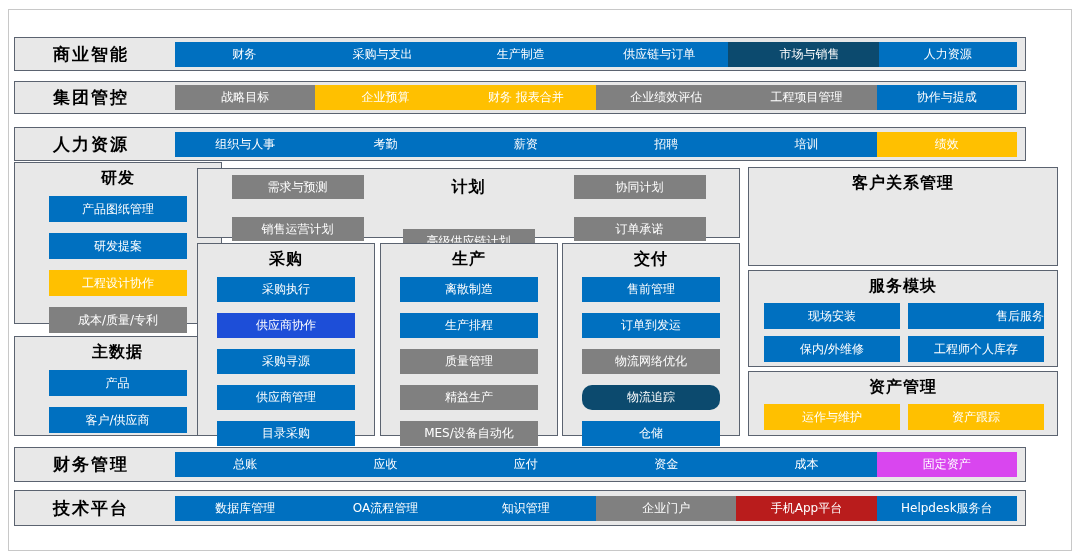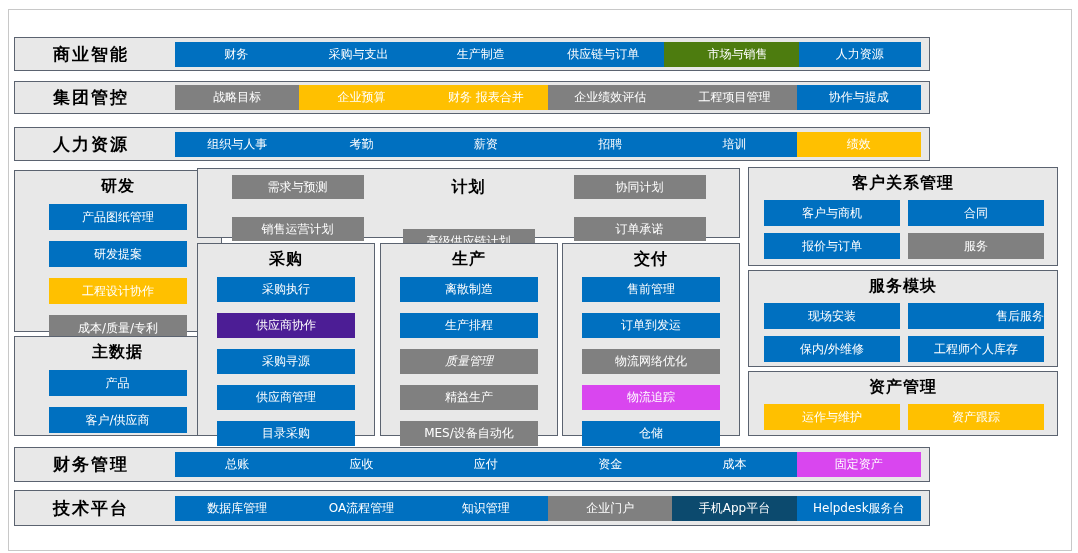--- a/index.html
+++ b/index.html
@@ -7,21 +7,21 @@
     width:1078px; height:553px; position:relative; background:#ffffff;
     font-family:"DejaVu Sans","Liberation Sans",sans-serif;
     overflow:hidden;
   }
   .frame {
     position:absolute; left:8px; top:9px; width:1064px; height:542px;
     border:1px solid var(--frame_border,#c8c8c8); box-sizing:border-box;
     pointer-events:none;
   }
   .band {
-    position:absolute; left:14px; width:916px;
+    position:absolute; left:14px; width:1012px;
     background:var(--panel_bg,#E8E8E8);
     border:1px solid var(--panel_border,#5b6370);
     box-sizing:border-box; display:flex; align-items:center;
   }
   #band-bi      { top:37px;  height:34px; }
   #band-group   { top:81px;  height:33px; }
   #band-hr      { top:127px; height:34px; }
   #band-finance { top:447px; height:35px; }
   #band-tech    { top:490px; height:36px; }
   .band-title {
@@ -41,21 +41,21 @@
     position:absolute; background:var(--panel_bg,#E8E8E8);
     border:1px solid var(--panel_border,#5b6370); box-sizing:border-box;
   }
   .panel-title {
     text-align:center; font-weight:bold; font-size:16px;
     color:var(--title_text,#000); padding-top:5px; letter-spacing:1px;
   }
   .stack { display:flex; flex-direction:column; align-items:center; gap:11px; margin-top:7px; }
   .stack .btn { width:138px; height:26px; line-height:26px; }
 
-  #panel-rnd    { left:14px;  top:170px; width:208px; height:162px; }
+  #panel-rnd    { left:14px;  top:162px; width:208px; height:162px; }
   #panel-master { left:14px;  top:336px; width:192px; height:100px;padding-left:15px; }
 
   #panel-plan   { left:197px; top:168px; width:543px; height:70px; }
   .plan-grid {
     display:grid; grid-template-columns:repeat(3,1fr);
     row-gap:6px; padding:6px 14px 0; justify-items:center; align-items:center;
   }
   .plan-grid .btn { width:132px; height:24px; line-height:24px; }
   .plan-grid .panel-title { padding-top:0; }
 
@@ -80,21 +80,21 @@
 
 <div class="frame"></div>
 
 <div class="band" id="band-bi">
   <div class="band-title">商业智能</div>
   <div class="band-buttons">
     <div class="btn" style="background: rgb(0, 112, 192);">财务</div>
     <div class="btn" style="background: rgb(0, 112, 192);">采购与支出</div>
     <div class="btn" style="background: rgb(0, 112, 192);">生产制造</div>
     <div class="btn" style="background: rgb(0, 112, 192);">供应链与订单</div>
-    <div class="btn" style="background: #4d7c0f; padding-left: 12px;">市场与销售</div>
+    <div class="btn" style="background: #0c4a6e; padding-left: 12px;">市场与销售</div>
     <div class="btn" style="background: rgb(0, 112, 192);">人力资源</div>
   </div>
 </div>
 
 <div class="band" id="band-group">
   <div class="band-title">集团管控</div>
   <div class="band-buttons">
     <div class="btn" style="background: rgb(128, 128, 128);">战略目标</div>
     <div class="btn" style="background: rgb(255, 192, 0);">企业预算</div>
     <div class="btn" style="background: rgb(255, 192, 0);">财务 报表合并</div>
@@ -142,57 +142,51 @@
     <div class="btn" style="background: rgb(128, 128, 128);">销售运营计划</div>
     <div class="btn" style="background: rgb(128, 128, 128); margin-top: 24px;">高级供应链计划</div>
     <div class="btn" style="background: rgb(128, 128, 128);">订单承诺</div>
   </div>
 </div>
 
 <div class="panel" id="panel-proc">
   <div class="panel-title">采购</div>
   <div class="stack">
     <div class="btn" style="background: rgb(0, 112, 192);">采购执行</div>
-    <div class="btn" style="background: #4c1d95;">供应商协作</div>
+    <div class="btn" style="background: #1d4ed8;">供应商协作</div>
     <div class="btn" style="background: rgb(0, 112, 192);">采购寻源</div>
     <div class="btn" style="background: rgb(0, 112, 192);">供应商管理</div>
     <div class="btn" style="background: rgb(0, 112, 192);">目录采购</div>
   </div>
 </div>
 
 <div class="panel" id="panel-prod">
   <div class="panel-title">生产</div>
   <div class="stack">
     <div class="btn" style="background: rgb(0, 112, 192);">离散制造</div>
     <div class="btn" style="background: rgb(0, 112, 192);">生产排程</div>
-    <div class="btn" style="background: rgb(128, 128, 128); font-style: italic;">质量管理</div>
+    <div class="btn" style="background: rgb(128, 128, 128);">质量管理</div>
     <div class="btn" style="background: rgb(128, 128, 128);">精益生产</div>
     <div class="btn" style="background: rgb(128, 128, 128);">MES/设备自动化</div>
   </div>
 </div>
 
 <div class="panel" id="panel-deliv">
   <div class="panel-title">交付</div>
   <div class="stack">
     <div class="btn" style="background: rgb(0, 112, 192);">售前管理</div>
     <div class="btn" style="background: rgb(0, 112, 192);">订单到发运</div>
     <div class="btn" style="background: rgb(128, 128, 128);">物流网络优化</div>
-    <div class="btn" style="background: #d946ef;">物流追踪</div>
+    <div class="btn" style="background: #0c4a6e; border-radius: 10px;">物流追踪</div>
     <div class="btn" style="background: rgb(0, 112, 192);">仓储</div>
   </div>
 </div>
 
 <div class="panel" id="panel-crm">
   <div class="panel-title">客户关系管理</div>
-  <div class="grid2">
-    <div class="btn" style="background: rgb(0, 112, 192);">客户与商机</div>
-    <div class="btn" style="background: rgb(0, 112, 192);">合同</div>
-    <div class="btn" style="background: rgb(0, 112, 192);">报价与订单</div>
-    <div class="btn" style="background: rgb(128, 128, 128);">服务</div>
-  </div>
 </div>
 
 <div class="panel" id="panel-service">
   <div class="panel-title">服务模块</div>
   <div class="grid2">
     <div class="btn" style="background: rgb(0, 112, 192);">现场安装</div>
     <div class="btn" style="background: rgb(0, 112, 192); text-align: right;">售后服务</div>
     <div class="btn" style="background: rgb(0, 112, 192);">保内/外维修</div>
     <div class="btn" style="background: rgb(0, 112, 192);">工程师个人库存</div>
   </div>
@@ -218,16 +212,16 @@
   </div>
 </div>
 
 <div class="band" id="band-tech">
   <div class="band-title">技术平台</div>
   <div class="band-buttons">
     <div class="btn" style="background: rgb(0, 112, 192);">数据库管理</div>
     <div class="btn" style="background: rgb(0, 112, 192);">OA流程管理</div>
     <div class="btn" style="background: rgb(0, 112, 192);">知识管理</div>
     <div class="btn" style="background: rgb(128, 128, 128);">企业门户</div>
-    <div class="btn" style="background: #0c4a6e; text-align: center;">手机App平台</div>
+    <div class="btn" style="background: #b91c1c; text-align: center;">手机App平台</div>
     <div class="btn" style="background: rgb(0, 112, 192);">Helpdesk服务台</div>
   </div>
 </div>
 
 </body></html>

